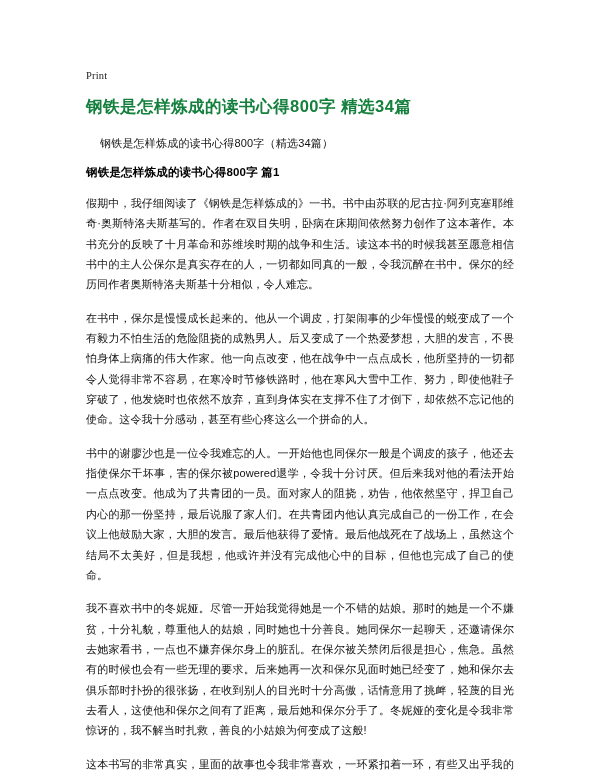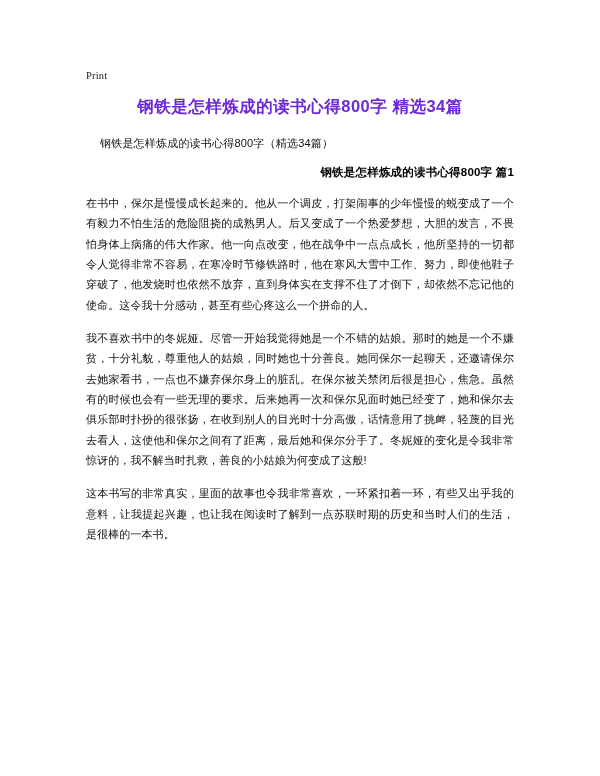--- a/index.html
+++ b/index.html
@@ -32,38 +32,36 @@
   }
   .content {
     position: absolute;
     top: 96px;
     left: 86px;
     width: 428px;
   }
   .doc-title {
     font-size: 16.5px;
     font-weight: bold;
-    text-align: center;
     margin: 0 0 18px 0;
     letter-spacing: 0.5px;
-    color: #6d28d9;
+    color: #15803d;
   }
   .subtitle {
     font-size: 11px;
     margin: 0 0 14px 14px;
     color: #111;
     letter-spacing: 0.2px;
   }
   .section-head {
     font-size: 11.5px;
     font-weight: bold;
     margin: 0 0 13px 0;
     color: #000;
     letter-spacing: 0.2px;
-    text-align: right;
   }
   .para {
     font-size: 11px;
     line-height: 1.85;
     margin: 0 0 13px 0;
     text-align: justify;
     color: #111;
     letter-spacing: 0.1px;
   }
 </style>
@@ -75,22 +73,24 @@
   <div class="print-label">Print</div>
 
   <div class="content">
 
     <h1 class="doc-title">钢铁是怎样炼成的读书心得800字  精选34篇</h1>
 
     <p class="subtitle">钢铁是怎样炼成的读书心得800字（精选34篇）</p>
 
     <p class="section-head">钢铁是怎样炼成的读书心得800字 篇1</p>
 
+    <p class="para">假期中，我仔细阅读了《钢铁是怎样炼成的》一书。书中由苏联的尼古拉·阿列克塞耶维奇·奥斯特洛夫斯基写的。作者在双目失明，卧病在床期间依然努力创作了这本著作。本书充分的反映了十月革命和苏维埃时期的战争和生活。读这本书的时候我甚至愿意相信书中的主人公保尔是真实存在的人，一切都如同真的一般，令我沉醉在书中。保尔的经历同作者奥斯特洛夫斯基十分相似，令人难忘。</p>
 
     <p class="para">在书中，保尔是慢慢成长起来的。他从一个调皮，打架闹事的少年慢慢的蜕变成了一个有毅力不怕生活的危险阻挠的成熟男人。后又变成了一个热爱梦想，大胆的发言，不畏怕身体上病痛的伟大作家。他一向点改变，他在战争中一点点成长，他所坚持的一切都令人觉得非常不容易，在寒冷时节修铁路时，他在寒风大雪中工作、努力，即使他鞋子穿破了，他发烧时也依然不放弃，直到身体实在支撑不住了才倒下，却依然不忘记他的使命。这令我十分感动，甚至有些心疼这么一个拼命的人。</p>
 
+    <p class="para">书中的谢廖沙也是一位令我难忘的人。一开始他也同保尔一般是个调皮的孩子，他还去指使保尔干坏事，害的保尔被powered退学，令我十分讨厌。但后来我对他的看法开始一点点改变。他成为了共青团的一员。面对家人的阻挠，劝告，他依然坚守，捍卫自己内心的那一份坚持，最后说服了家人们。在共青团内他认真完成自己的一份工作，在会议上他鼓励大家，大胆的发言。最后他获得了爱情。最后他战死在了战场上，虽然这个结局不太美好，但是我想，他或许并没有完成他心中的目标，但他也完成了自己的使命。</p>
 
     <p class="para">我不喜欢书中的冬妮娅。尽管一开始我觉得她是一个不错的姑娘。那时的她是一个不嫌贫，十分礼貌，尊重他人的姑娘，同时她也十分善良。她同保尔一起聊天，还邀请保尔去她家看书，一点也不嫌弃保尔身上的脏乱。在保尔被关禁闭后很是担心，焦急。虽然有的时候也会有一些无理的要求。后来她再一次和保尔见面时她已经变了，她和保尔去俱乐部时扑扮的很张扬，在收到别人的目光时十分高傲，话情意用了挑衅，轻蔑的目光去看人，这使他和保尔之间有了距离，最后她和保尔分手了。冬妮娅的变化是令我非常惊讶的，我不解当时扎救，善良的小姑娘为何变成了这般!</p>
 
     <p class="para">这本书写的非常真实，里面的故事也令我非常喜欢，一环紧扣着一环，有些又出乎我的意料，让我提起兴趣，也让我在阅读时了解到一点苏联时期的历史和当时人们的生活，是很棒的一本书。</p>
 
   </div>
 </div>
 
 </body></html>

